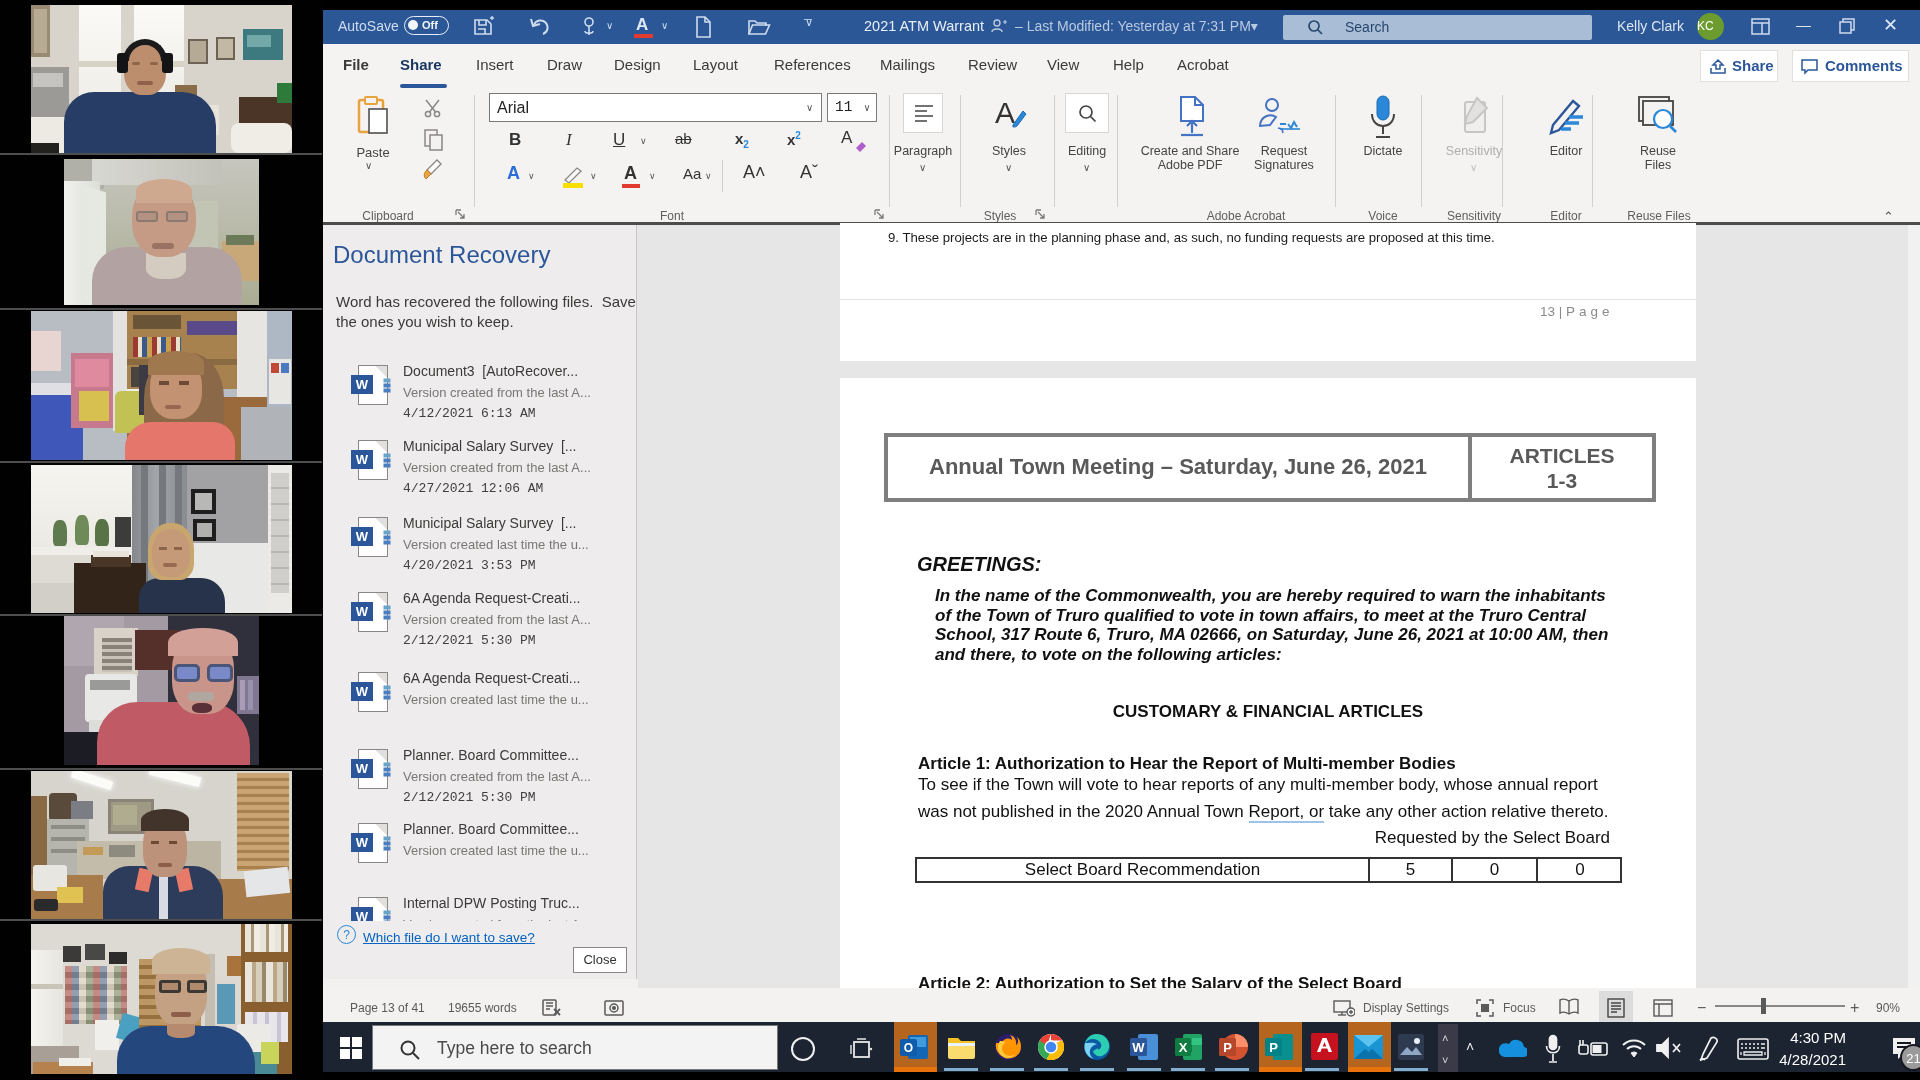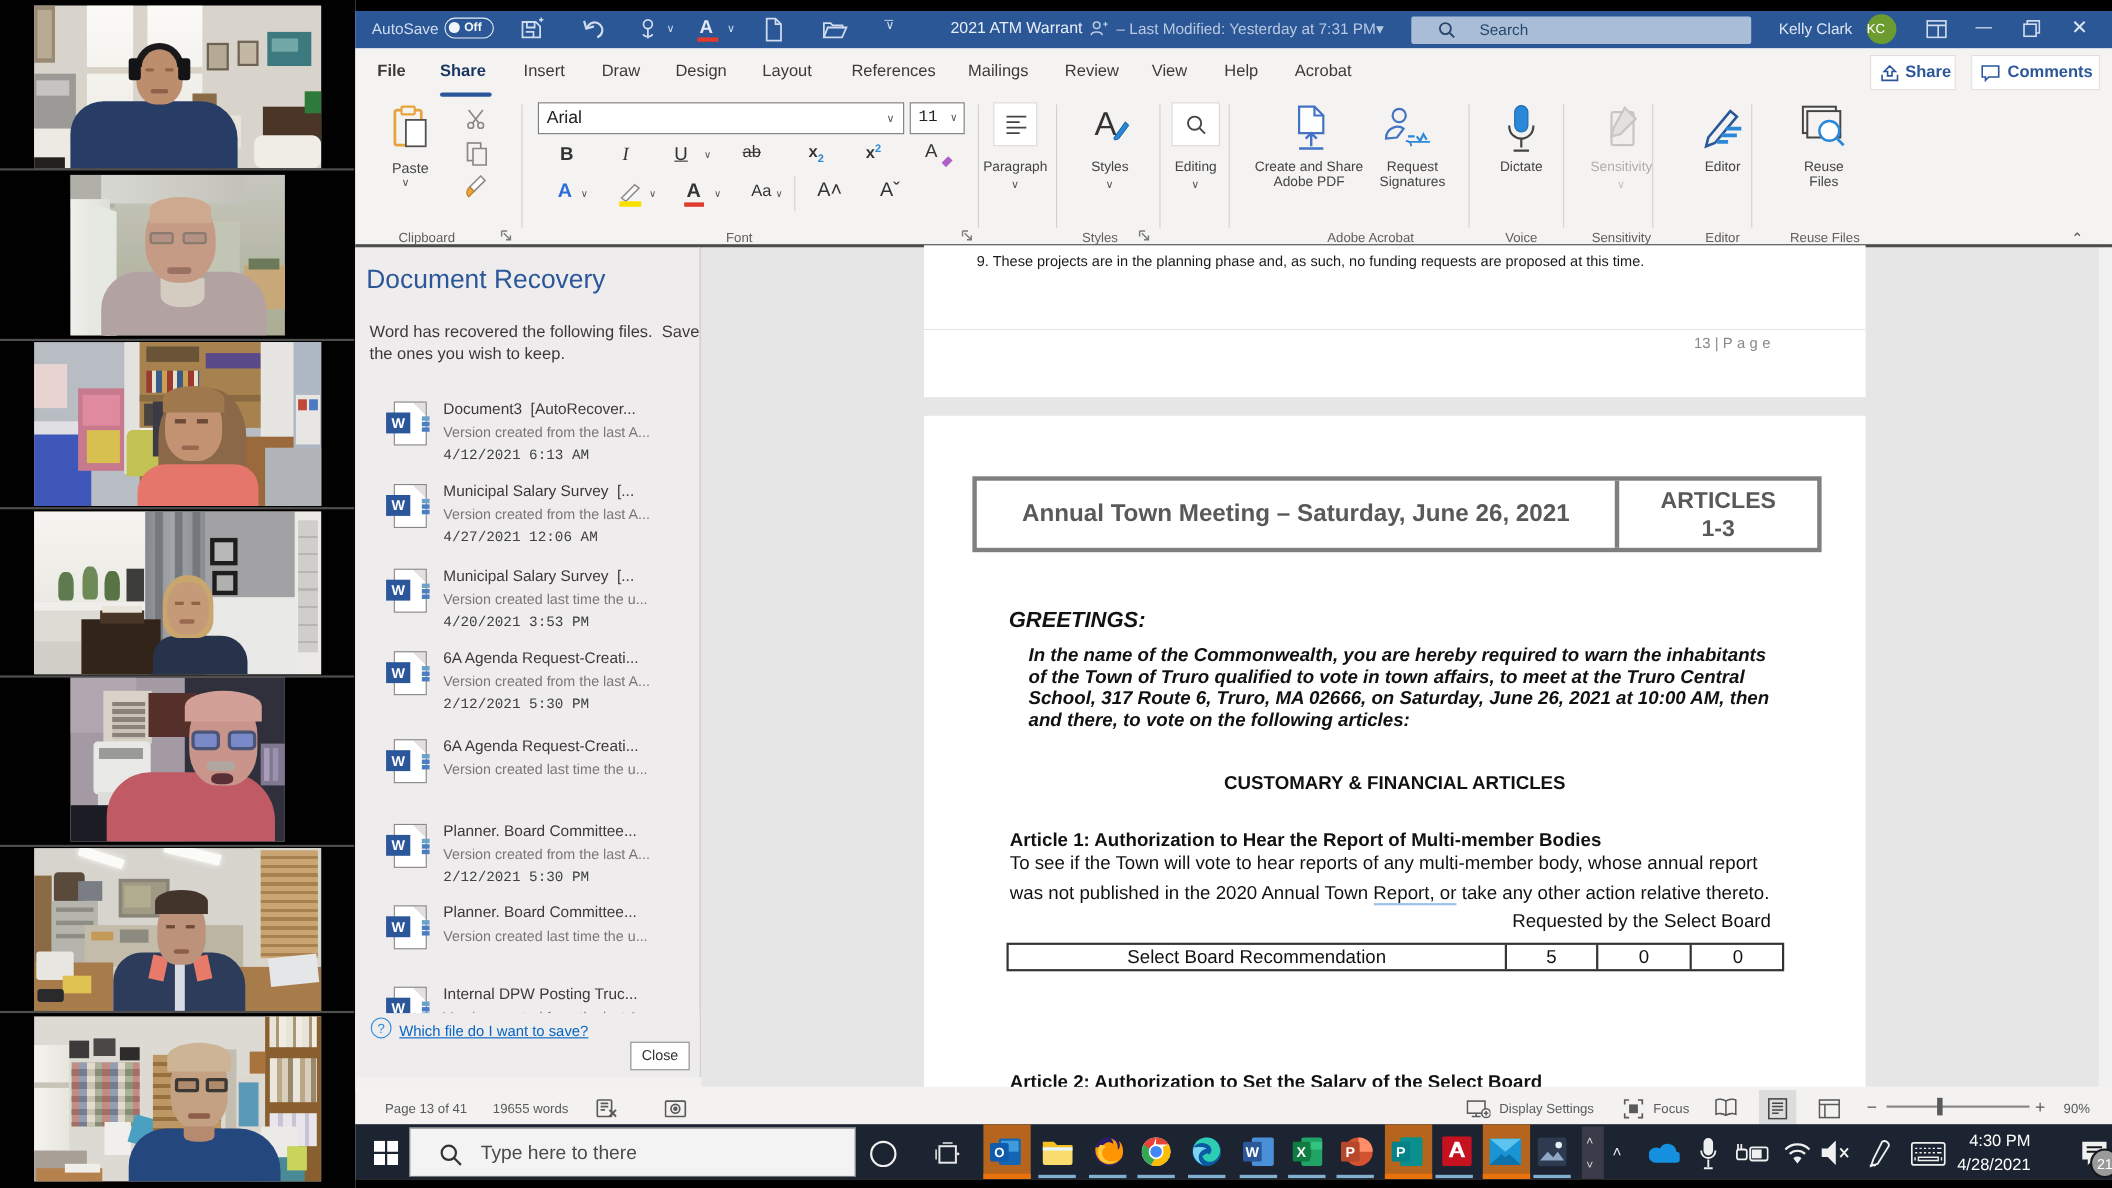--- a/index.html
+++ b/index.html
@@ -621,21 +621,21 @@
   </div>
   <div id="taskbar">
     <svg class="abs" style="left:17px;top:15px;" width="22" height="22" viewBox="0 0 22 22">
         <path fill="#fff" d="M0 0 h10 v10 h-10 z M12 0 h10 v10 h-10 z M0 12 h10 v10 h-10 z M12 12 h10 v10 h-10 z"></path>
       </svg>
     <div class="abs" style="left:49px;top:3px;width:406px;height:45px;background:#f3f3f3;border:1px solid #777;">
       <svg class="abs" style="left:26px;top:13px;" width="22" height="22" viewBox="0 0 22 22" fill="none" stroke="#333" stroke-width="2">
           <circle cx="9" cy="9" r="6.5"></circle>
           <path d="M14 14 l6 6"></path>
         </svg>
-      <div class="abs" style="left:64px;top:12px;font-size:17.5px;color:#4a4a4a;">Type here to there</div>
+      <div class="abs" style="left:64px;top:12px;font-size:17.5px;color:#4a4a4a;">Type here to search</div>
     </div>
     <div class="abs" style="left:468px;top:15px;width:24px;height:24px;border:2.5px solid #f0f0f0;border-radius:50%;"></div>
     <svg class="abs" style="left:527px;top:16px;" width="23" height="23" viewBox="0 0 23 23" fill="none" stroke="#e8e8e8" stroke-width="1.8">
         <rect x="4" y="4" width="15" height="15"></rect>
         <path d="M4 1 v-0 M1 4 h-0"></path>
         <path d="M1 7 v9 M7 1 h9" stroke-width="1.4"></path>
         <circle cx="21" cy="11" r="1.2" fill="#e8e8e8" stroke="none"></circle>
       </svg>
 
     <div class="abs" style="left:571px;top:0px;width:43px;height:50px;background:#b5651d;"></div>

